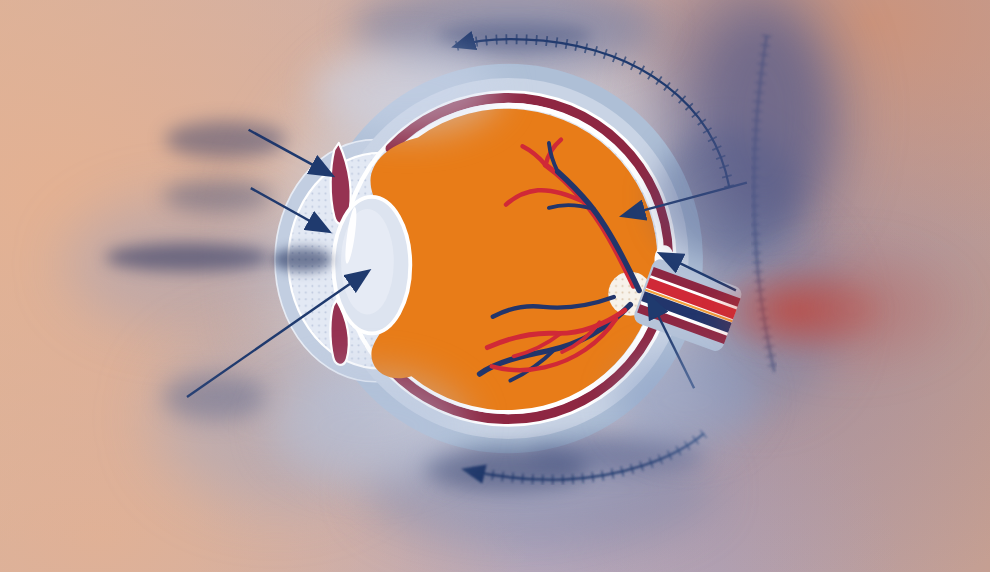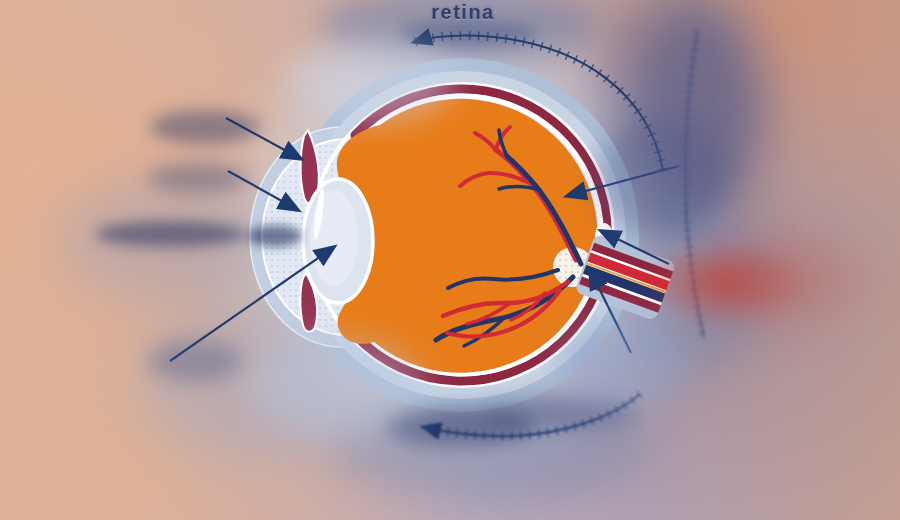--- a/index.html
+++ b/index.html
@@ -139,14 +139,13 @@
   <div class="cloud" style="z-index:20;left:385px;top:406px;width:150px;height:40px;background:rgba(35,50,100,0.45);filter:blur(9px);"></div>
   <div class="cloud" style="z-index:20;left:480px;top:396px;width:160px;height:34px;background:rgba(60,75,125,0.4);filter:blur(10px);"></div>
   <div class="cloud" style="z-index:20;left:596px;top:118px;width:130px;height:120px;background:rgba(70,85,135,0.4);filter:blur(14px);"></div>
   <div class="cloud" style="z-index:20;left:640px;top:15px;width:110px;height:190px;background:rgba(85,88,135,0.45);filter:blur(18px);"></div>
   <div class="cloud" style="z-index:20;left:560px;top:320px;width:130px;height:90px;background:rgba(135,155,195,0.5);filter:blur(16px);"></div>
   <div class="cloud" style="z-index:20;left:245px;top:338px;width:180px;height:100px;background:rgba(185,198,222,0.45);filter:blur(18px);"></div>
   <div class="cloud" style="z-index:20;left:285px;top:42px;width:170px;height:80px;background:rgba(205,215,235,0.5);filter:blur(16px);"></div>
   <div class="cloud" style="z-index:21;left:638px;top:240px;width:170px;height:85px;background:radial-gradient(closest-side, rgba(200,60,45,0.7), rgba(200,60,45,0));filter:blur(8px);"></div>
   <div class="cloud" style="z-index:21;left:660px;top:215px;width:230px;height:130px;background:radial-gradient(closest-side, rgba(190,70,60,0.4), rgba(190,70,60,0));filter:blur(18px);"></div>
 
-  <div class="retina-label">retina</div>
 </div>
 
 </body></html>

